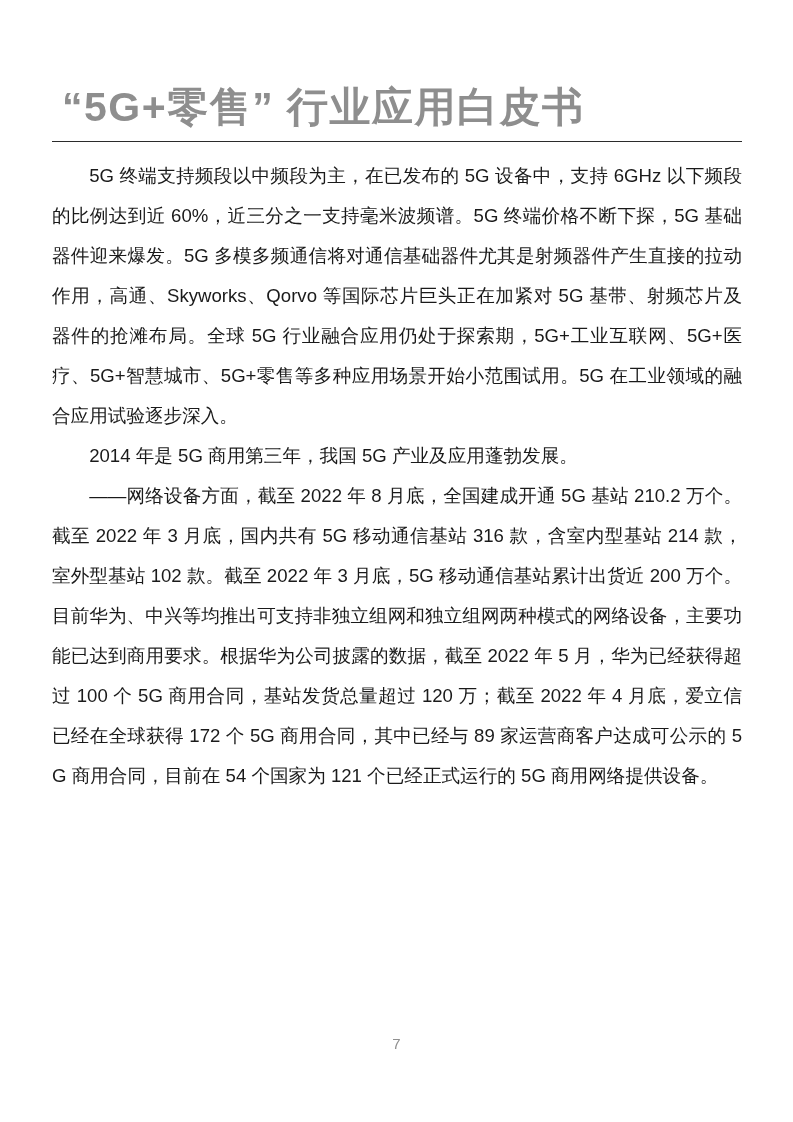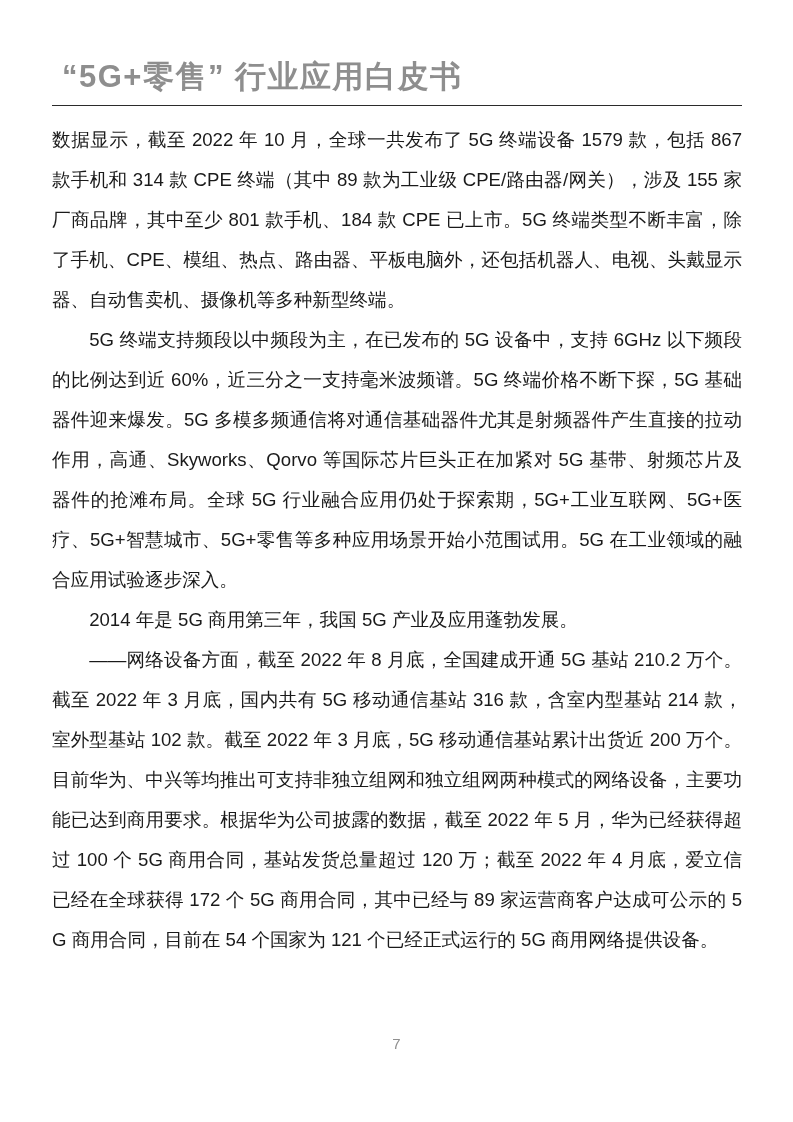--- a/index.html
+++ b/index.html
@@ -26,22 +26,22 @@
 
   .content {
     position: absolute;
     left: 52px;
     top: 0;
     width: 690px;
   }
 
   .doc-title {
     margin: 0;
-    padding: 58px 0 8px 10px;
-    font-size: 31px;
+    padding: 82px 0 8px 10px;
+    font-size: 41px;
     line-height: 1.25;
     font-weight: bold;
     color: #8e8e8e;
     letter-spacing: 1.5px;
     font-family: "Liberation Sans", "DejaVu Sans", sans-serif;
     white-space: nowrap;
   }
 
   .title-rule {
     height: 1px;
@@ -84,21 +84,20 @@
 </head>
 <body>
 
 <div class="page">
   <div class="content">
 
     <h1 class="doc-title">“5G+零售” 行业应用白皮书</h1>
 
     <div class="title-rule"></div>
 
-    <p class="body-para">数据显示，截至 2022 年 10 月，全球一共发布了 5G 终端设备 1579 款，包括 867 款手机和 314 款 CPE 终端（其中 89 款为工业级 CPE/路由器/网关），涉及 155 家厂商品牌，其中至少 801 款手机、184 款 CPE 已上市。5G 终端类型不断丰富，除了手机、CPE、模组、热点、路由器、平板电脑外，还包括机器人、电视、头戴显示器、自动售卖机、摄像机等多种新型终端。</p>
 
     <p class="body-para indent">5G 终端支持频段以中频段为主，在已发布的 5G 设备中，支持 6GHz 以下频段的比例达到近 60%，近三分之一支持毫米波频谱。5G 终端价格不断下探，5G 基础器件迎来爆发。5G 多模多频通信将对通信基础器件尤其是射频器件产生直接的拉动作用，高通、Skyworks、Qorvo 等国际芯片巨头正在加紧对 5G 基带、射频芯片及器件的抢滩布局。全球 5G 行业融合应用仍处于探索期，5G+工业互联网、5G+医疗、5G+智慧城市、5G+零售等多种应用场景开始小范围试用。5G 在工业领域的融合应用试验逐步深入。</p>
 
     <p class="body-para indent">2014 年是 5G 商用第三年，我国 5G 产业及应用蓬勃发展。</p>
 
     <p class="body-para indent"><span class="b">——网络设备方面，</span><span>截至 2022 年 8 月底，全国建成开通 5G 基站 210.2 万个。截至 2022 年 3 月底，国内共有 5G 移动通信基站 316 款，含室内型基站 214 款，室外型基站 102 款。截至 2022 年 3 月底，5G 移动通信基站累计出货近 200 万个。目前华为、中兴等均推出可支持非独立组网和独立组网两种模式的网络设备，主要功能已达到商用要求。根据华为公司披露的数据，截至 2022 年 5 月，华为已经获得超过 100 个 5G 商用合同，基站发货总量超过 120 万；截至 2022 年 4 月底，爱立信已经在全球获得 172 个 5G 商用合同，其中已经与 89 家运营商客户达成可公示的 5G 商用合同，目前在 54 个国家为 121 个已经正式运行的 5G 商用网络提供设备。</span></p>
 
   </div>
 
   <div class="page-number">7</div>

